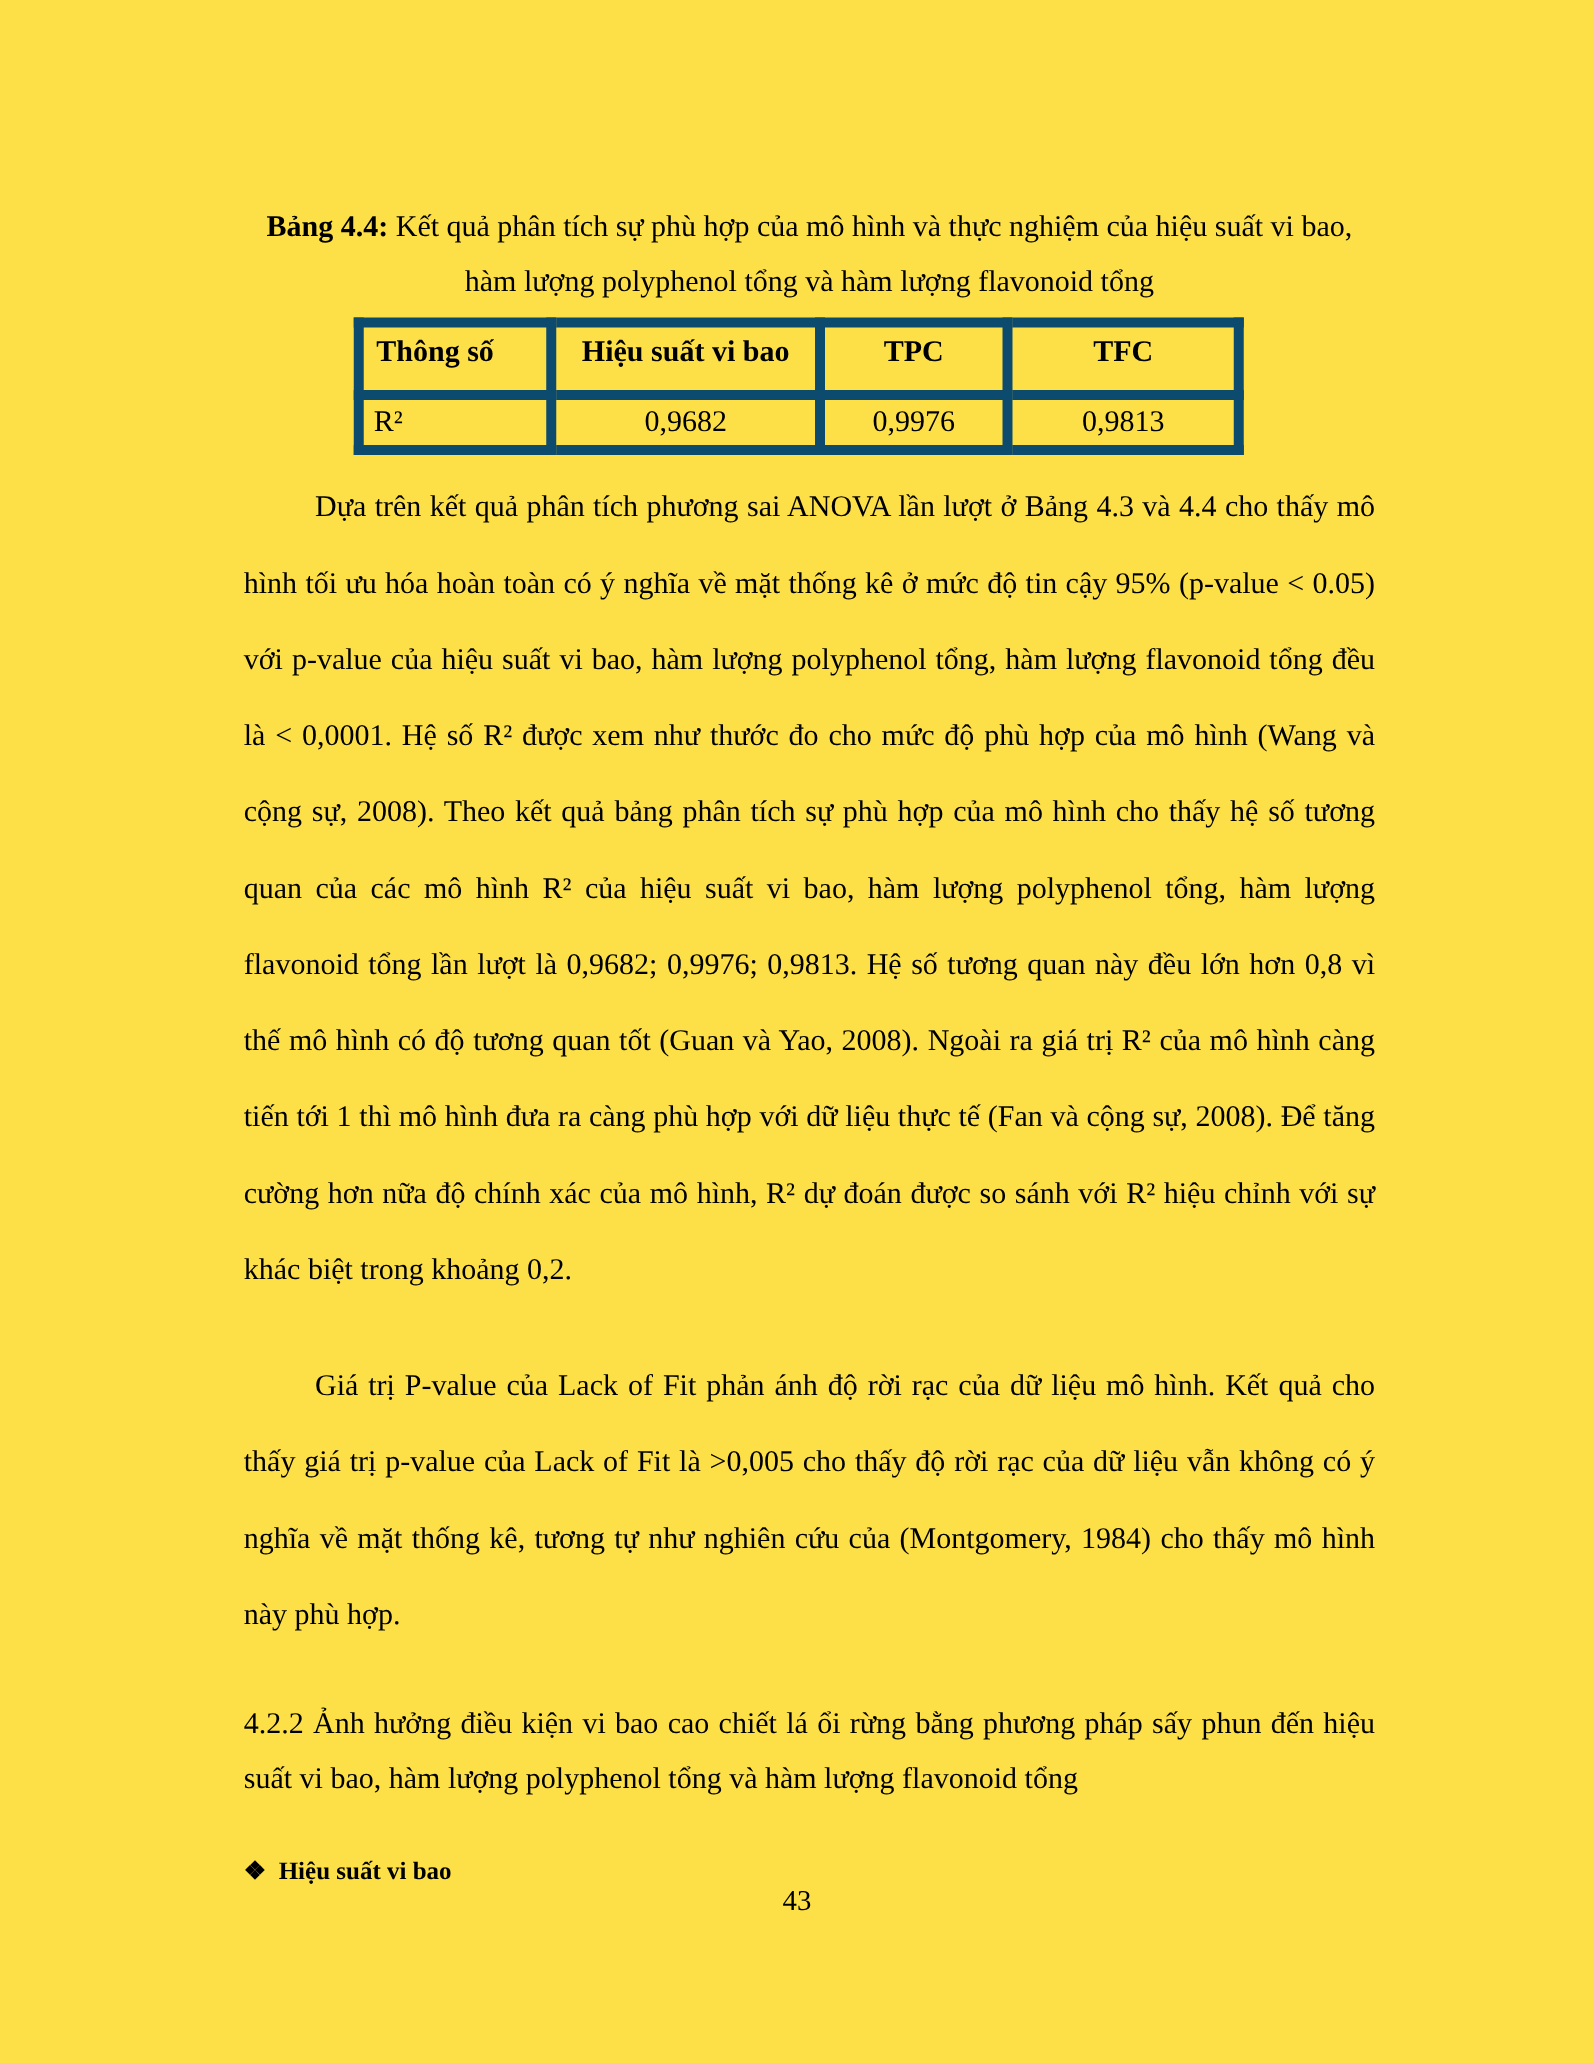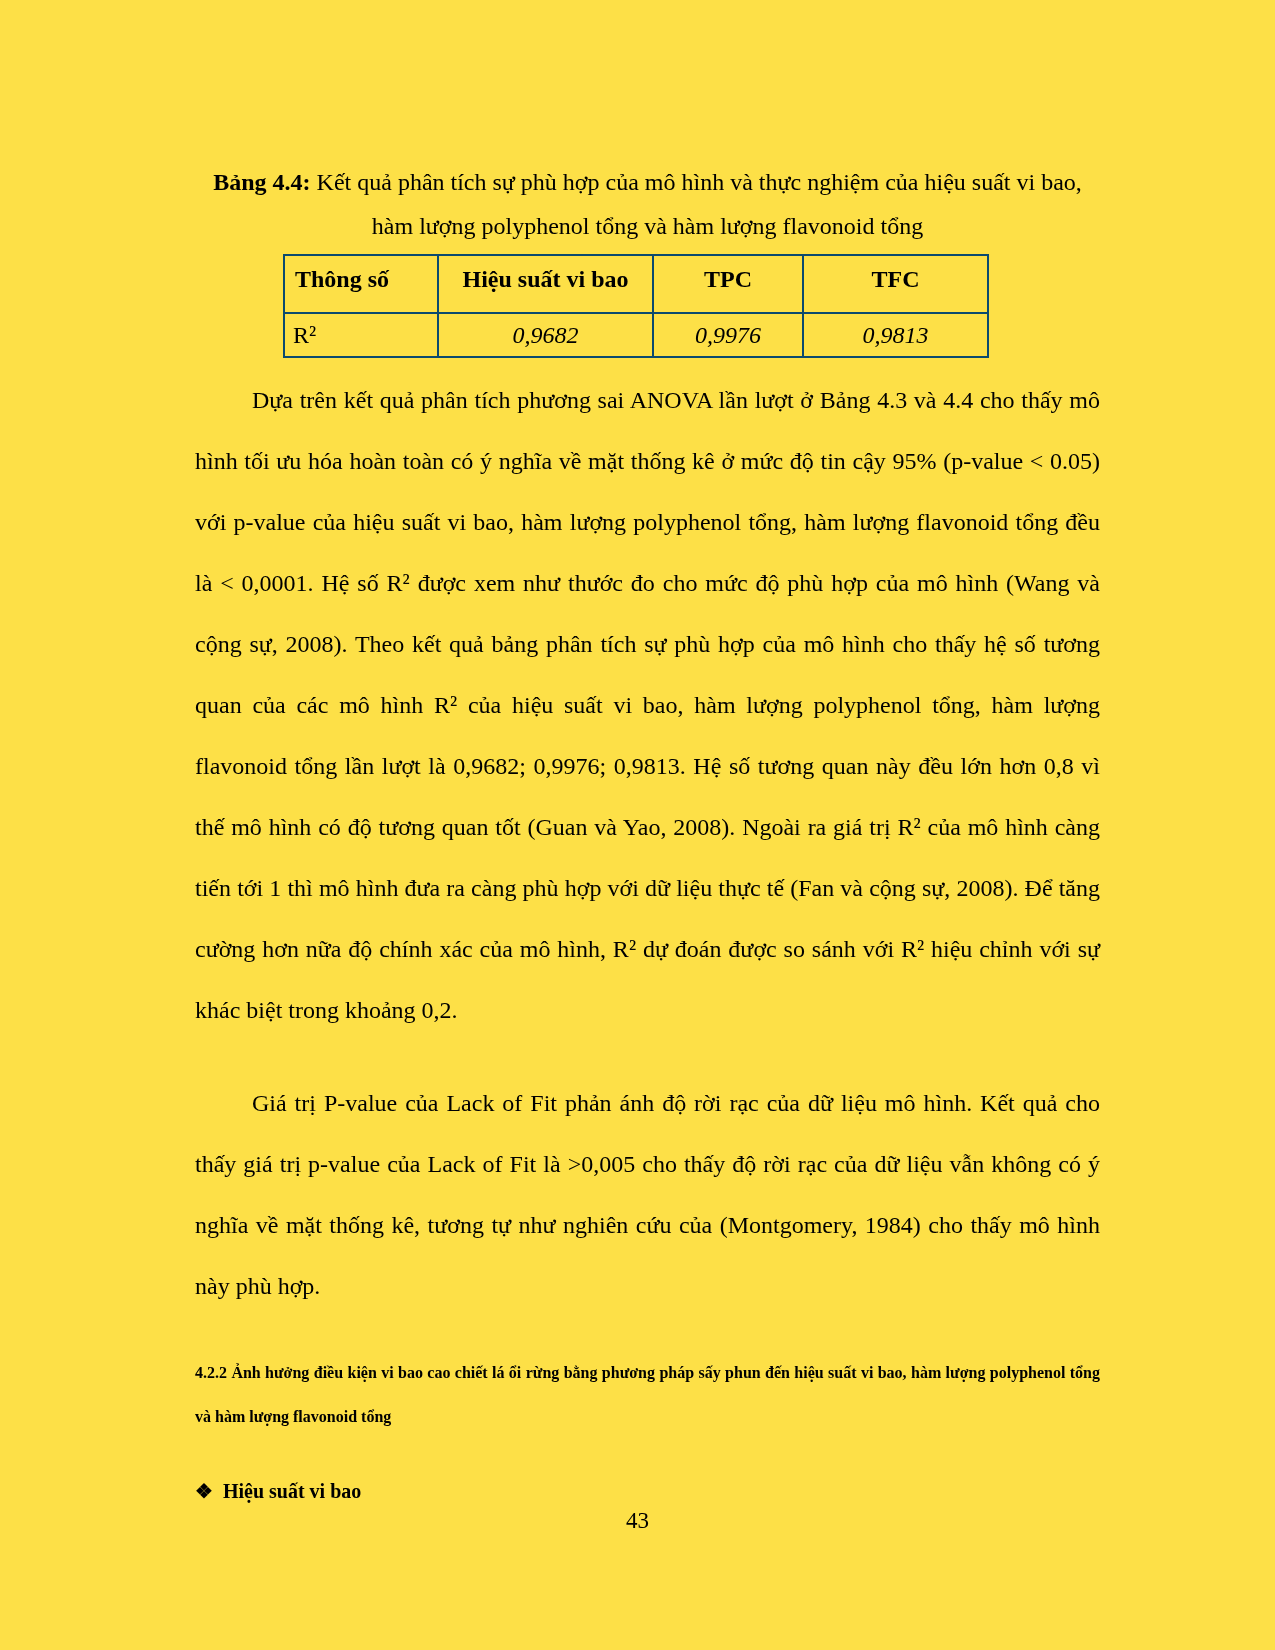--- a/index.html
+++ b/index.html
@@ -26,58 +26,58 @@
     margin-bottom: 6px;
   }
   .caption .cap-label { font-weight: bold; }
 
   table.results {
     border-collapse: collapse;
     margin-left: 88px;
     table-layout: fixed;
   }
   table.results th, table.results td {
-    border: 2px solid #0c4a6e;
+    border: 8px solid #0c4a6e;
     font-size: 24px;
   }
   table.results th {
     font-weight: bold;
     height: 58px;
     vertical-align: middle;
     padding: 4px 8px 14px 8px;
   }
   table.results th.c0 { text-align: left; padding-left: 10px; }
   table.results th.cx { text-align: center; }
   table.results td {
     height: 44px;
     vertical-align: middle;
     padding: 2px 8px;
   }
   table.results td.c0 { text-align: left; }
-  table.results td.cx { text-align: center; font-style: italic; }
+  table.results td.cx { text-align: center; }
   .w0 { width: 154px; }
   .w1 { width: 215px; }
   .w2 { width: 150px; }
   .w3 { width: 185px; }
 
   .para {
     font-size: 24px;
     line-height: 61px;
     text-align: justify;
     text-indent: 57px;
   }
   .p1 { margin-top: 12px; }
   .p2 { margin-top: 32px; }
   .p3 { margin-top: 28px; }
 
   .section-heading {
     margin-top: 34px;
-    font-size: 16px;
+    font-size: 24px;
     line-height: 44px;
-    font-weight: bold;
+    font-weight: normal;
     text-align: justify;
   }
   .subheading {
     margin-top: 30px;
     font-size: 20px;
     line-height: 44px;
     font-weight: bold;
   }
   .subheading .marker { margin-right: 10px; }
 

